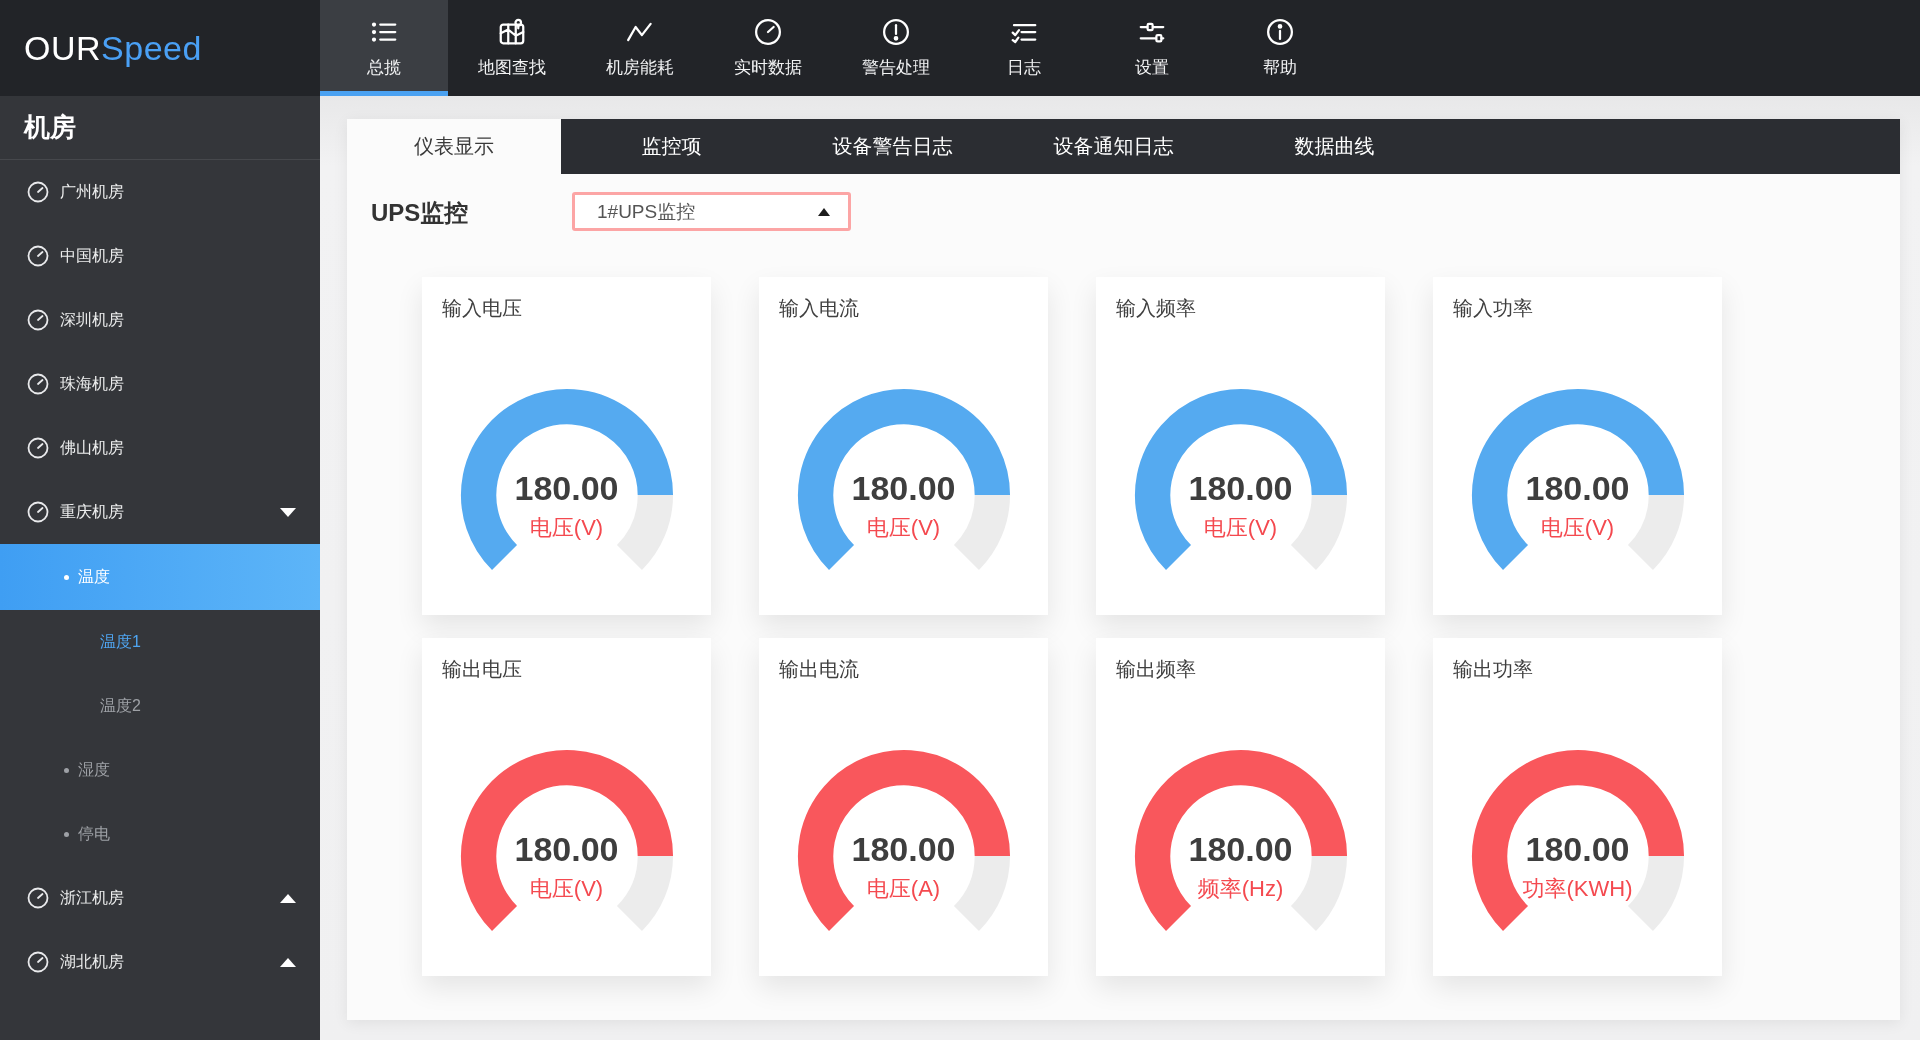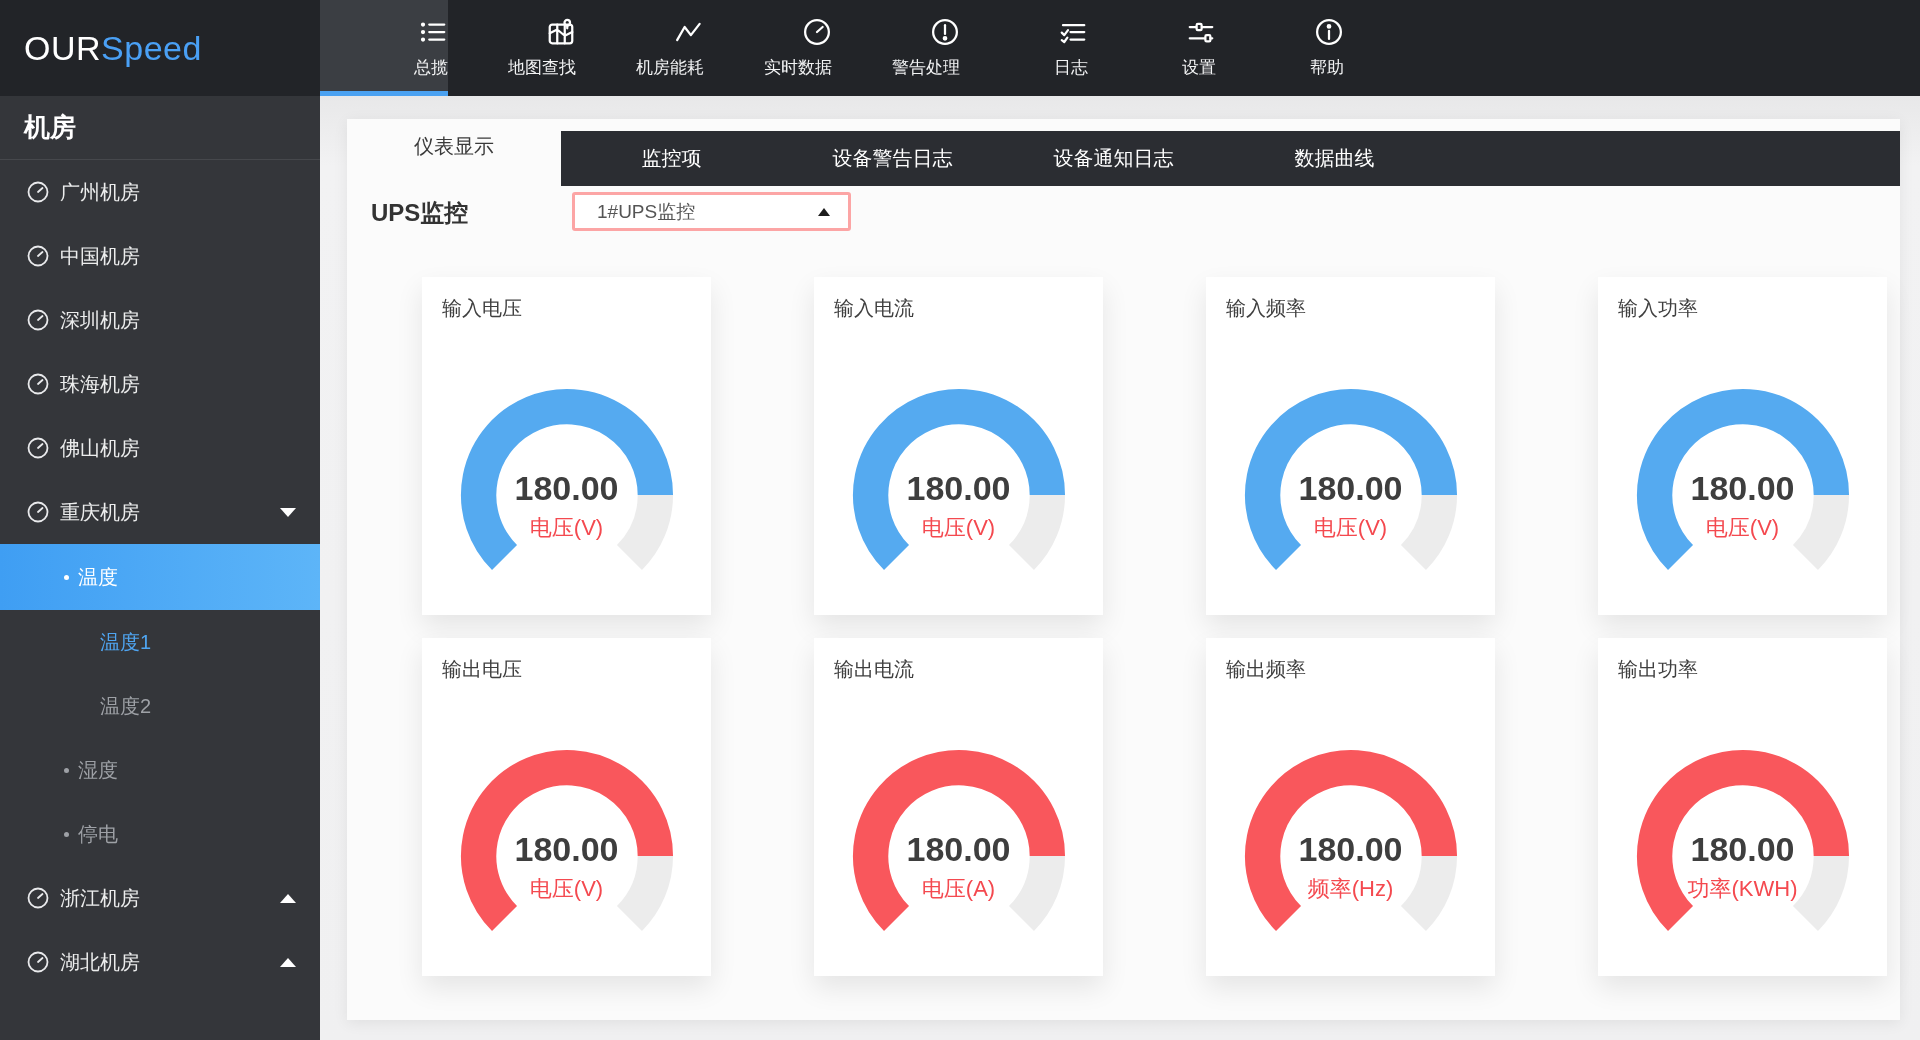--- a/index.html
+++ b/index.html
@@ -6,69 +6,69 @@
   html,body { width:1920px; height:1040px; overflow:hidden;
               font-family:"Liberation Sans","DejaVu Sans",sans-serif; background:#f0f0f1; }
 
   
   .topbar { position:absolute; left:0; top:0; width:1920px; height:96px; background:#222428; z-index:5; }
   .logo { position:absolute; left:24px; top:0; height:96px; display:flex; align-items:center;
           font-size:34px; letter-spacing:0.5px; color:#fff; }
   .logo .accent { color:#4aa0f5; }
   .nav { position:absolute; left:320px; top:0; height:96px; display:flex; }
   .nav-item { position:relative; width:128px; height:96px; display:flex; flex-direction:column;
-              align-items:flex-end; justify-content:center; gap:9px; color:#f2f3f4; cursor:pointer; }
+              align-items:center; justify-content:center; gap:9px; color:#f2f3f4; cursor:pointer; }
   .nav-item.active { background:#3b3e43; }
   .nav-item.active::after { content:""; position:absolute; left:0; bottom:0; width:100%; height:5px; background:#4ba2f2; }
   .nav-item .nicon { width:30px; height:30px; }
   .nav-item .nlabel { font-size:17px; }
   .nicon svg { width:100%; height:100%; stroke:#fff; fill:none; stroke-width:1.8; stroke-linecap:round; stroke-linejoin:round; }
 
   .userbox { position:absolute; right:0; top:0; height:96px; }
 
   
   .sidebar { position:absolute; left:0; top:96px; width:320px; height:944px; background:#34363a; overflow:hidden; }
   .side-header { height:64px; display:flex; align-items:center; padding-left:24px;
                  color:#fff; font-size:26px; font-weight:bold; border-bottom:1px solid #46484c; }
   .side-row { position:relative; height:64px; display:flex; align-items:center; cursor:pointer; }
   .side-row .sicon { position:absolute; left:26px; width:24px; height:24px; }
   .side-row .sicon svg { width:100%; height:100%; stroke:#e9eaec; fill:none; stroke-width:1.8; stroke-linecap:round; }
-  .side-row .slabel { position:absolute; left:60px; font-size:20px; color:#eceded;text-align:right; }
+  .side-row .slabel { position:absolute; left:60px; font-size:16px; color:#eceded;text-align:right; }
   .side-row.sub .dot { position:absolute; left:64px; width:5px; height:5px; border-radius:50%; background:#9ea1a6; }
   .side-row.sub .slabel { left:78px; color:#9ea1a6; }
   .side-row.grandchild .slabel { left:100px; color:#9ea1a6; }
   .side-row.grandchild.link-active .slabel { color:#4fa5f1; }
   .side-row.selected { height:66px; background:linear-gradient(90deg,#3f9ef3 0%,#5db5f8 100%); }
   .side-row.selected .dot { background:#fff; }
   .side-row.selected .slabel { color:#fff; }
   .caret-down { position:absolute; right:24px; width:0; height:0;
                 border-left:8px solid transparent; border-right:8px solid transparent; border-top:9px solid #fff; }
   .caret-up   { position:absolute; right:24px; width:0; height:0;
                 border-left:8px solid transparent; border-right:8px solid transparent; border-bottom:9px solid #fff; }
 
   
   .main { position:absolute; left:320px; top:96px; width:1600px; height:944px;
           background:linear-gradient(180deg,#e8e8e9 0px,#f2f2f3 70px,#f0f0f1 100%); }
   .panel { position:absolute; left:27px; top:23px; width:1553px; height:901px; background:#fbfbfb;
            box-shadow:0 3px 14px rgba(0,0,0,0.07); }
   .tabbar { position:absolute; left:0; top:0; width:1553px; height:55px; }
   .tab-active { position:absolute; left:0; top:0; width:214px; height:55px; background:#fbfbfb;
                 display:flex; align-items:center; justify-content:center; font-size:20px; color:#3a3a3a; cursor:pointer; }
-  .tab-strip { position:absolute; left:214px; top:0; width:1339px; height:55px; background:#2b2d32; display:flex;margin-top:12px; }
+  .tab-strip { position:absolute; left:214px; top:0; width:1339px; height:55px; background:#2b2d32; display:flex; }
   .tab { width:221px; height:55px; display:flex; align-items:center; justify-content:center;
          font-size:20px; color:#fff; cursor:pointer; }
 
   .ups-label { position:absolute; left:24px; top:78px; font-size:24px; font-weight:bold; color:#333; }
   .dropdown { position:absolute; left:225px; top:73px; width:279px; height:39px; background:#fff;
               border:3px solid #fca5a5; border-radius:3px; display:flex; align-items:center; cursor:pointer; }
   .dropdown .dd-value { margin-left:22px; font-size:19px; color:#555; }
   .dd-caret { position:absolute; right:18px; width:0; height:0;
               border-left:6px solid transparent; border-right:6px solid transparent; border-bottom:8px solid #1d1d1d; }
 
-  .cards-row { position:absolute; left:75px; display:flex; gap:103px; }
+  .cards-row { position:absolute; left:75px; display:flex; gap:48px; }
   .row-1 { top:158px; }
   .row-2 { top:519px; }
   .card { position:relative; width:289px; height:338px; background:#fff; box-shadow:0 12px 26px rgba(0,0,0,0.09); }
   .card-title { position:absolute; left:20px; top:18px; font-size:20px; color:#3f3f3f; font-weight:500; }
   .gauge { position:absolute; left:50%; transform:translateX(-50%); top:110px; width:216px; height:216px; }
   .gauge svg { width:216px; height:216px; }
   .gauge-value { position:absolute; left:0; top:82px; width:100%; text-align:center;
                  font-size:34px; color:#3e3e3e;font-weight:bold; }
   .gauge-unit  { position:absolute; left:0; top:126px; width:100%; text-align:center;
                  font-size:22px; color:#f4494f; }

